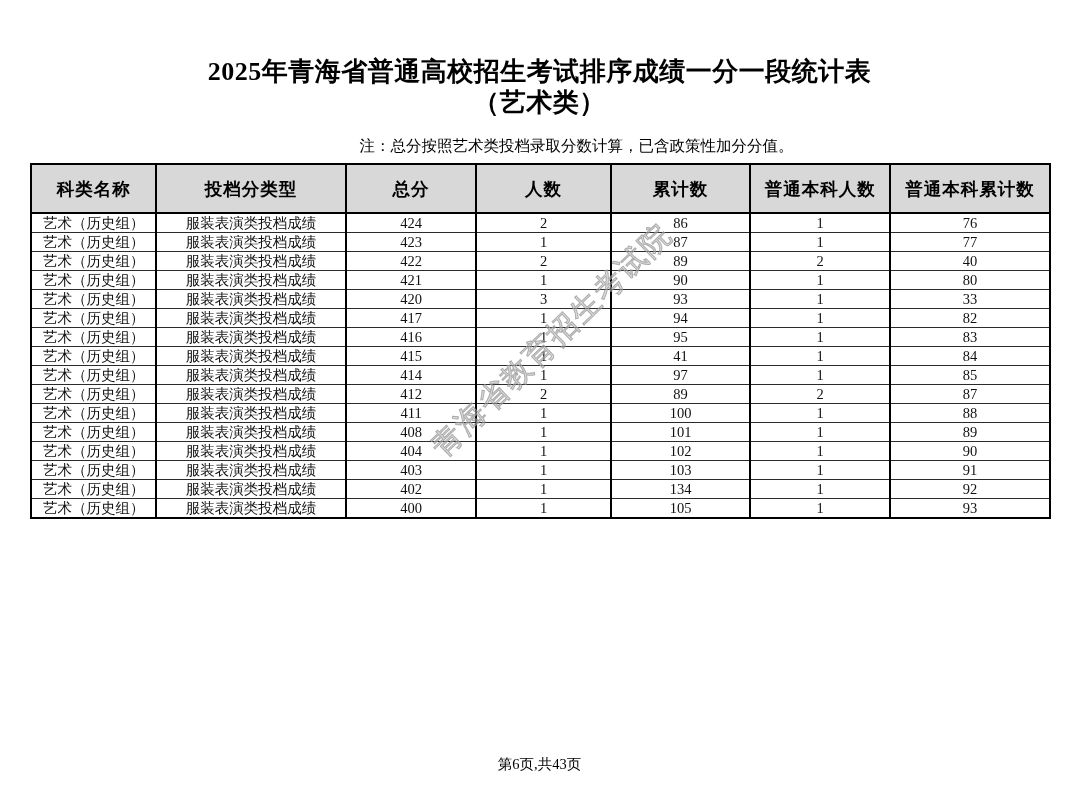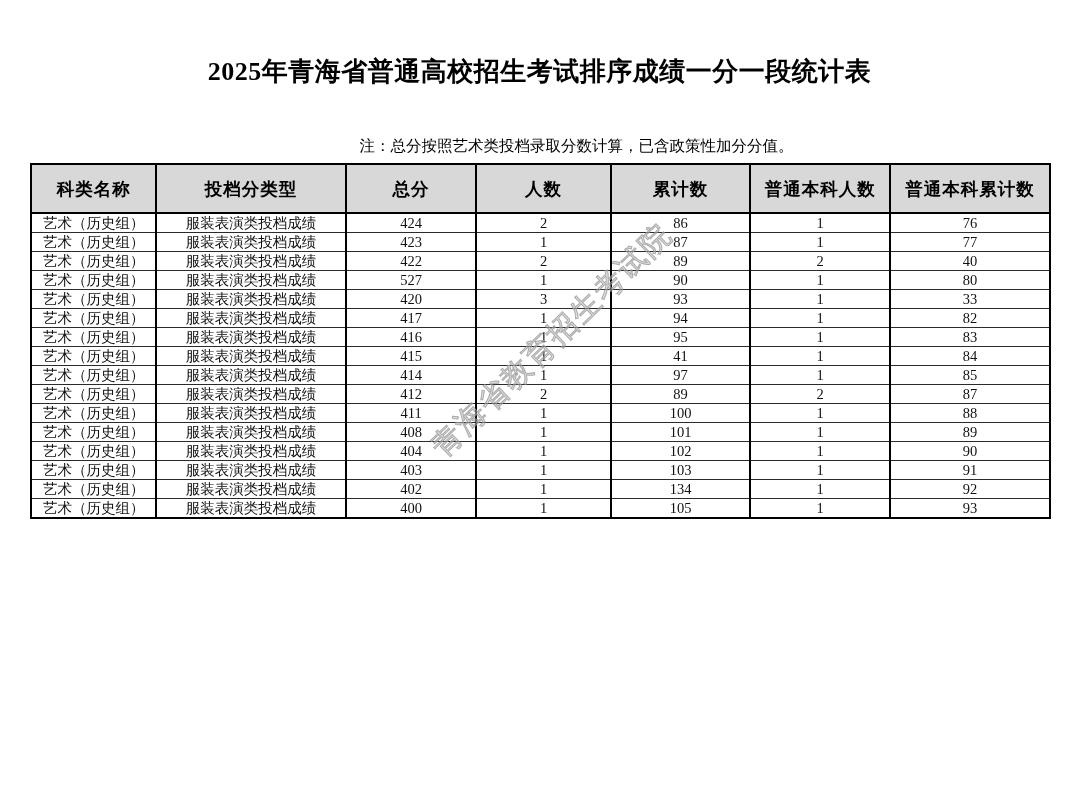--- a/index.html
+++ b/index.html
@@ -99,20 +99,21 @@
     font-size: 14.5px;
   }
 </style>
 </head>
 <body>
 
 <div class="page">
 
   <div class="page-title">
     <div>2025年青海省普通高校招生考试排序成绩一分一段统计表</div>
+    <div>（艺术类）</div>
   </div>
 
   <div class="note">注：总分按照艺术类投档录取分数计算，已含政策性加分分值。</div>
 
   <div class="table-wrap">
     <table class="score-table">
       <colgroup>
         <col style="width:12.3%">
         <col style="width:18.6%">
         <col style="width:12.8%">
@@ -156,21 +157,21 @@
             <td>服装表演类投档成绩</td>
             <td>422</td>
             <td>2</td>
             <td>89</td>
             <td>2</td>
             <td>40</td>
           </tr>
           <tr>
             <td>艺术（历史组）</td>
             <td>服装表演类投档成绩</td>
-            <td>527</td>
+            <td>421</td>
             <td>1</td>
             <td>90</td>
             <td>1</td>
             <td>80</td>
           </tr>
           <tr>
             <td>艺术（历史组）</td>
             <td>服装表演类投档成绩</td>
             <td>420</td>
             <td>3</td>
@@ -276,14 +277,15 @@
             <td>105</td>
             <td>1</td>
             <td>93</td>
           </tr>
         </tbody>
     </table>
   </div>
 
   <div class="watermark">青海省教育招生考试院</div>
 
+  <div class="page-footer">第6页,共43页</div>
 
 </div>
 
 </body></html>

